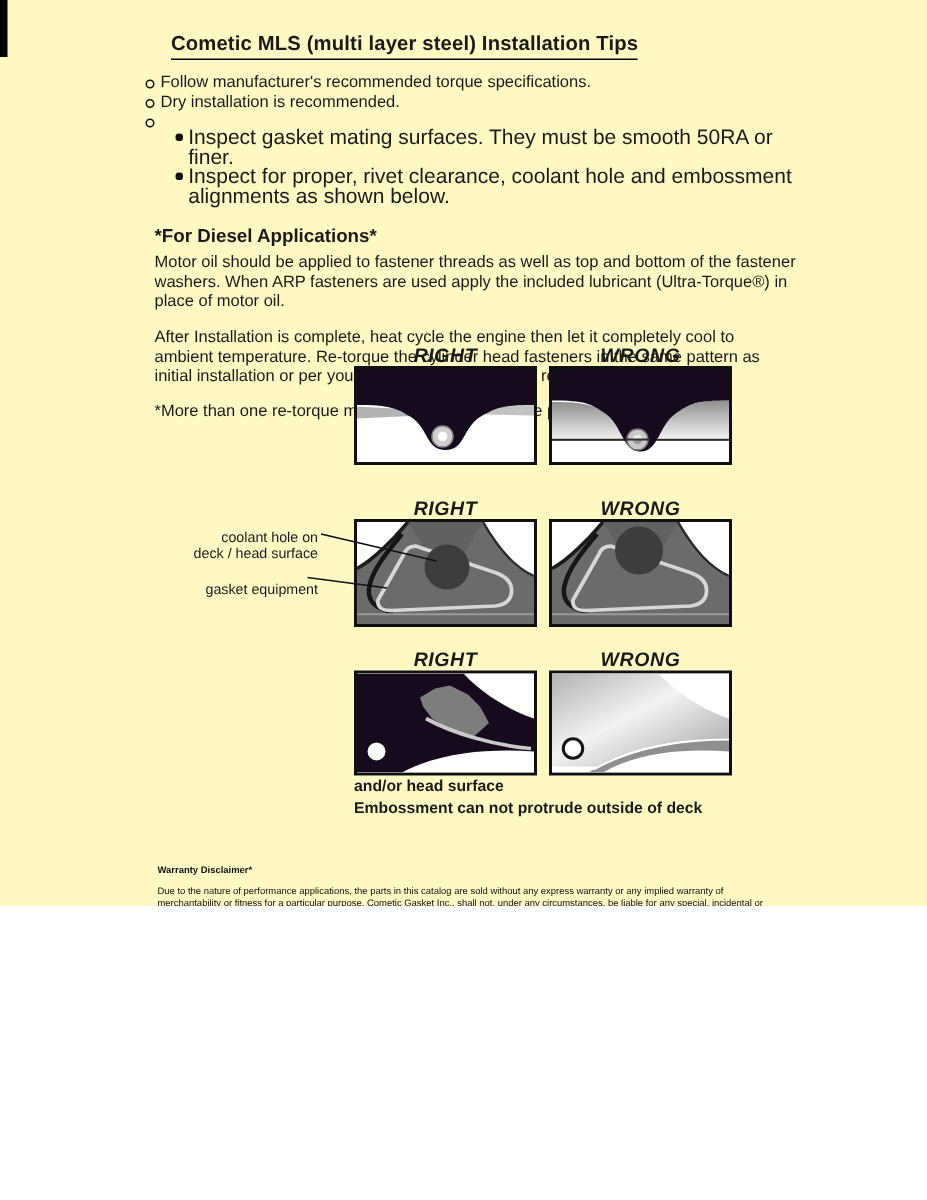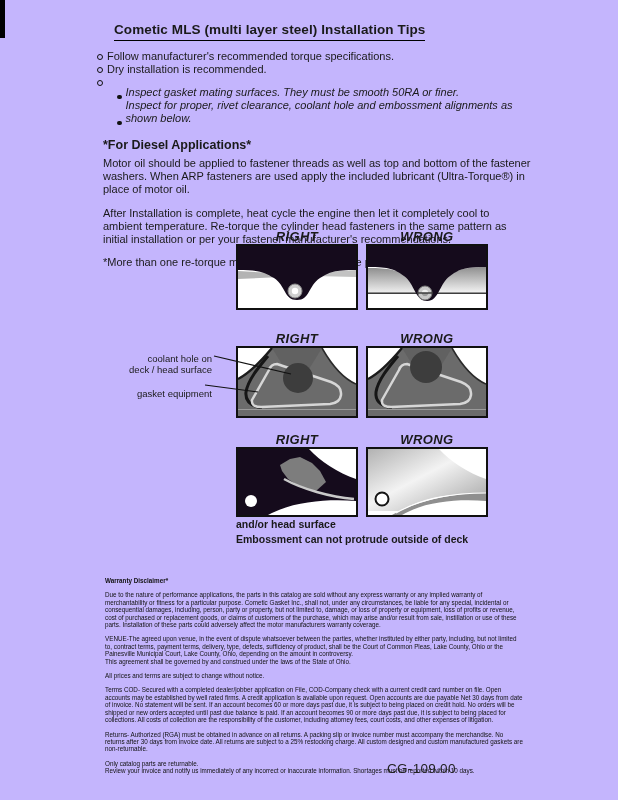--- a/index.html
+++ b/index.html
@@ -1,27 +1,27 @@
 <!DOCTYPE html>
 <html><head>
 <meta charset="utf-8">
 <style>
   html,body{margin:0;padding:0;background:#fff;}
-  .page{position:relative;width:618px;height:800px;background:#c4b5fd;overflow:hidden;
+  .page{position:relative;width:618px;height:604px;background:#fef9c3;overflow:hidden;
         font-family:"Liberation Sans","DejaVu Sans",sans-serif;color:#1a1a1a;}
   .edge-mark{position:absolute;left:0;top:0;width:5px;height:38px;background:#000;}
 
   
   .content{position:absolute;top:20px;left:0;width:540px;}
   .title{margin:0 0 9px 114px;font-size:13.5px;font-weight:bold;display:inline-block;
          border-bottom:1.7px solid #000;padding-bottom:3px;letter-spacing:.1px;}
   .titleWrap{margin:0;}
   .bullet{margin-left:97px;font-size:11px;line-height:13px;display:flex;align-items:flex-start;}
   .bullet .mk{width:4px;height:4px;border:1px solid #111;border-radius:50%;margin:4px 4px 0 0;flex:0 0 auto;}
-  .subbullet{margin-left:117px;font-size:11px;line-height:13px;display:flex;align-items:flex-end;font-style:italic;}
+  .subbullet{margin-left:117px;font-size:14px;line-height:13px;display:flex;align-items:flex-start;}
   .subbullet .mk2{width:4.5px;height:4.5px;background:#111;border-radius:50%;margin:4px 4px 0 0;flex:0 0 auto;}
   .diesel-h{margin:13px 0 5px 103px;font-size:12.5px;font-weight:bold;}
   .para{margin:0 0 10px 103px;width:428px;font-size:11px;line-height:13.2px;}
   .note{margin:3px 0 0 103px;font-size:11px;line-height:13px;}
 
   
   .diagrams{position:absolute;top:229px;left:0;width:618px;height:330px;}
   .fig-row{position:absolute;left:236px;width:260px;}
   .row1{top:0;} .row2{top:102px;} .row3{top:203px;}
   .pair{display:flex;gap:8px;font-style:italic;}

